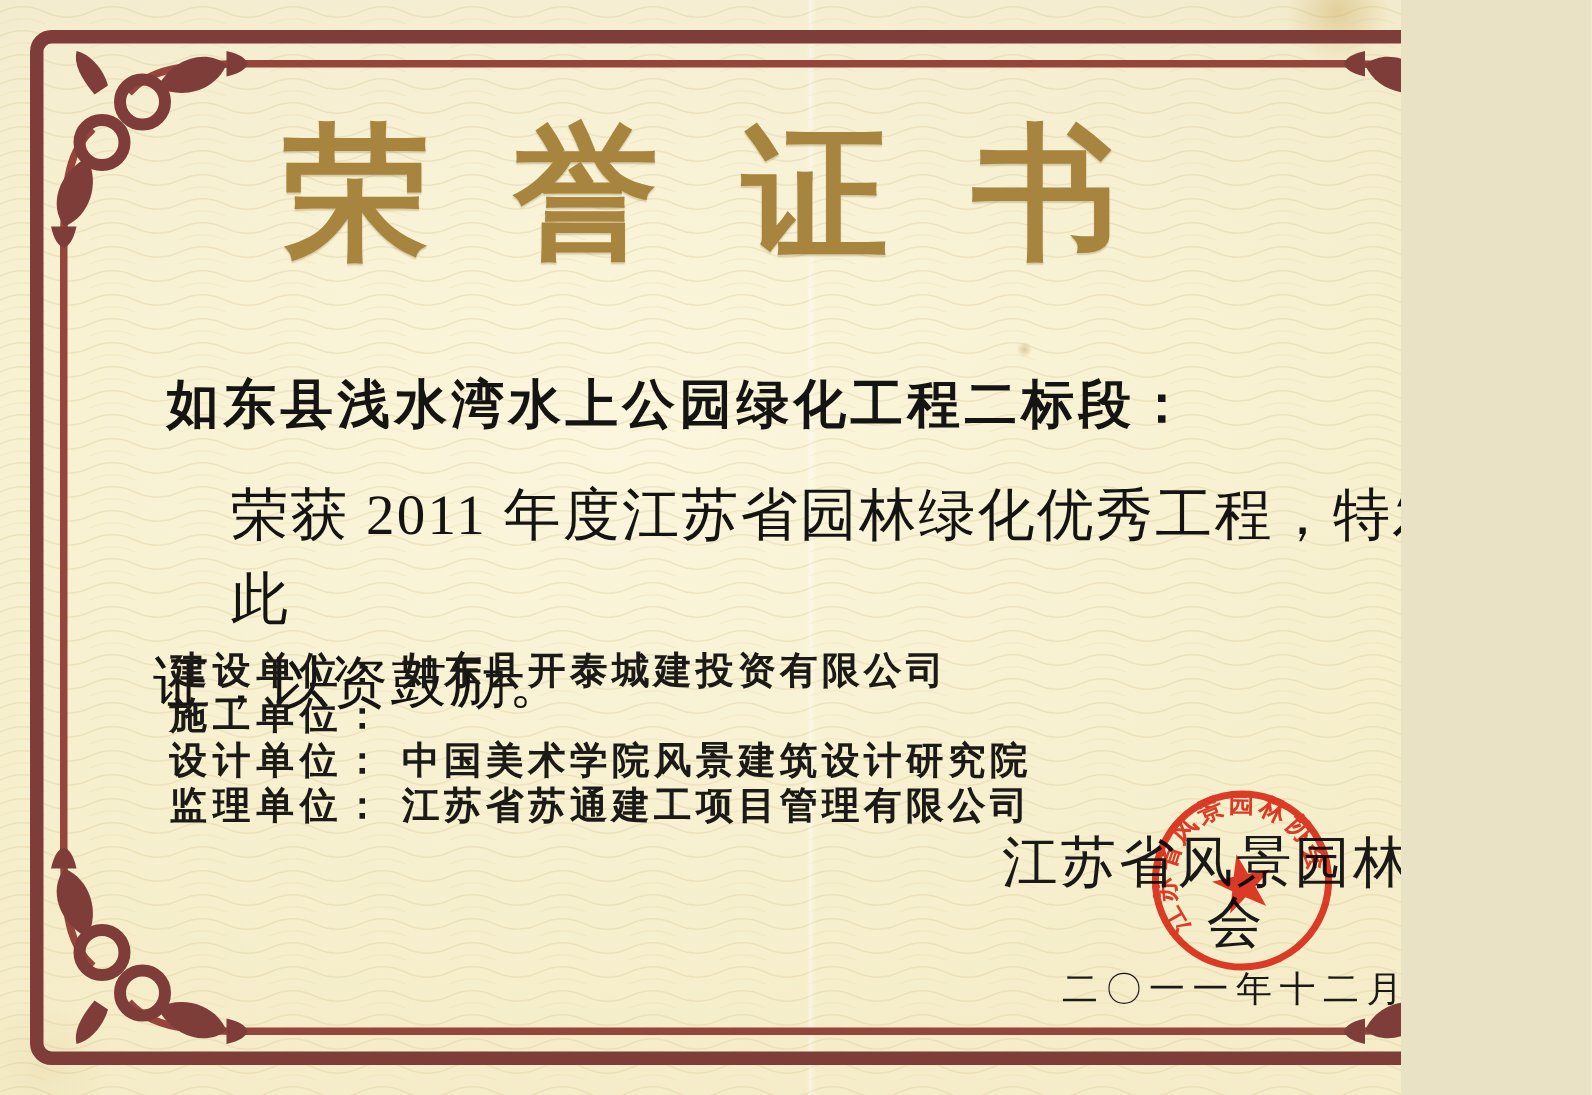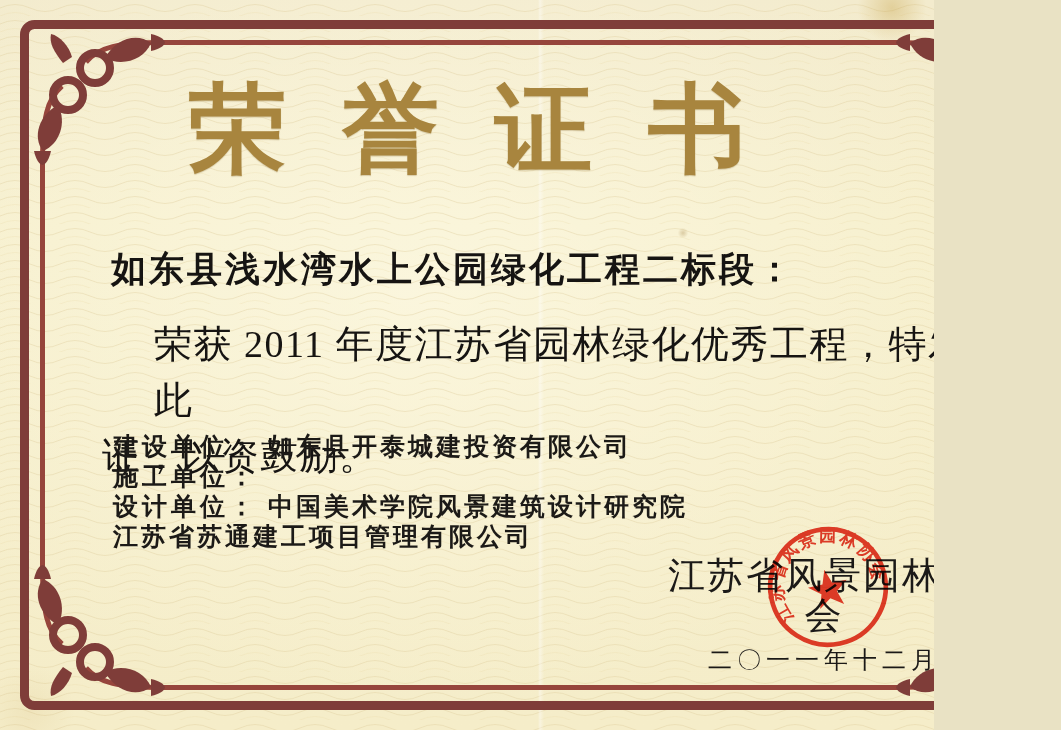--- a/index.html
+++ b/index.html
@@ -131,20 +131,21 @@
       <span class="unit-value">如东县开泰城建投资有限公司</span>
     </div>
     <div class="unit-row">
       <span class="unit-label">施工单位：</span>
     </div>
     <div class="unit-row">
       <span class="unit-label">设计单位：</span>
       <span class="unit-value">中国美术学院风景建筑设计研究院</span>
     </div>
     <div class="unit-row">
+      <span class="unit-label">监理单位：</span>
       <span class="unit-value">江苏省苏通建工项目管理有限公司</span>
     </div>
   </div>
 
   <div class="issuer">
     <div class="issuer-name">江苏省风景园林协会</div>
     <div class="issuer-date">二〇一一年十二月</div>
   </div>
 
   <svg class="seal" width="156" height="156" viewBox="0 0 150 150" xmlns="http://www.w3.org/2000/svg" aria-hidden="true">

